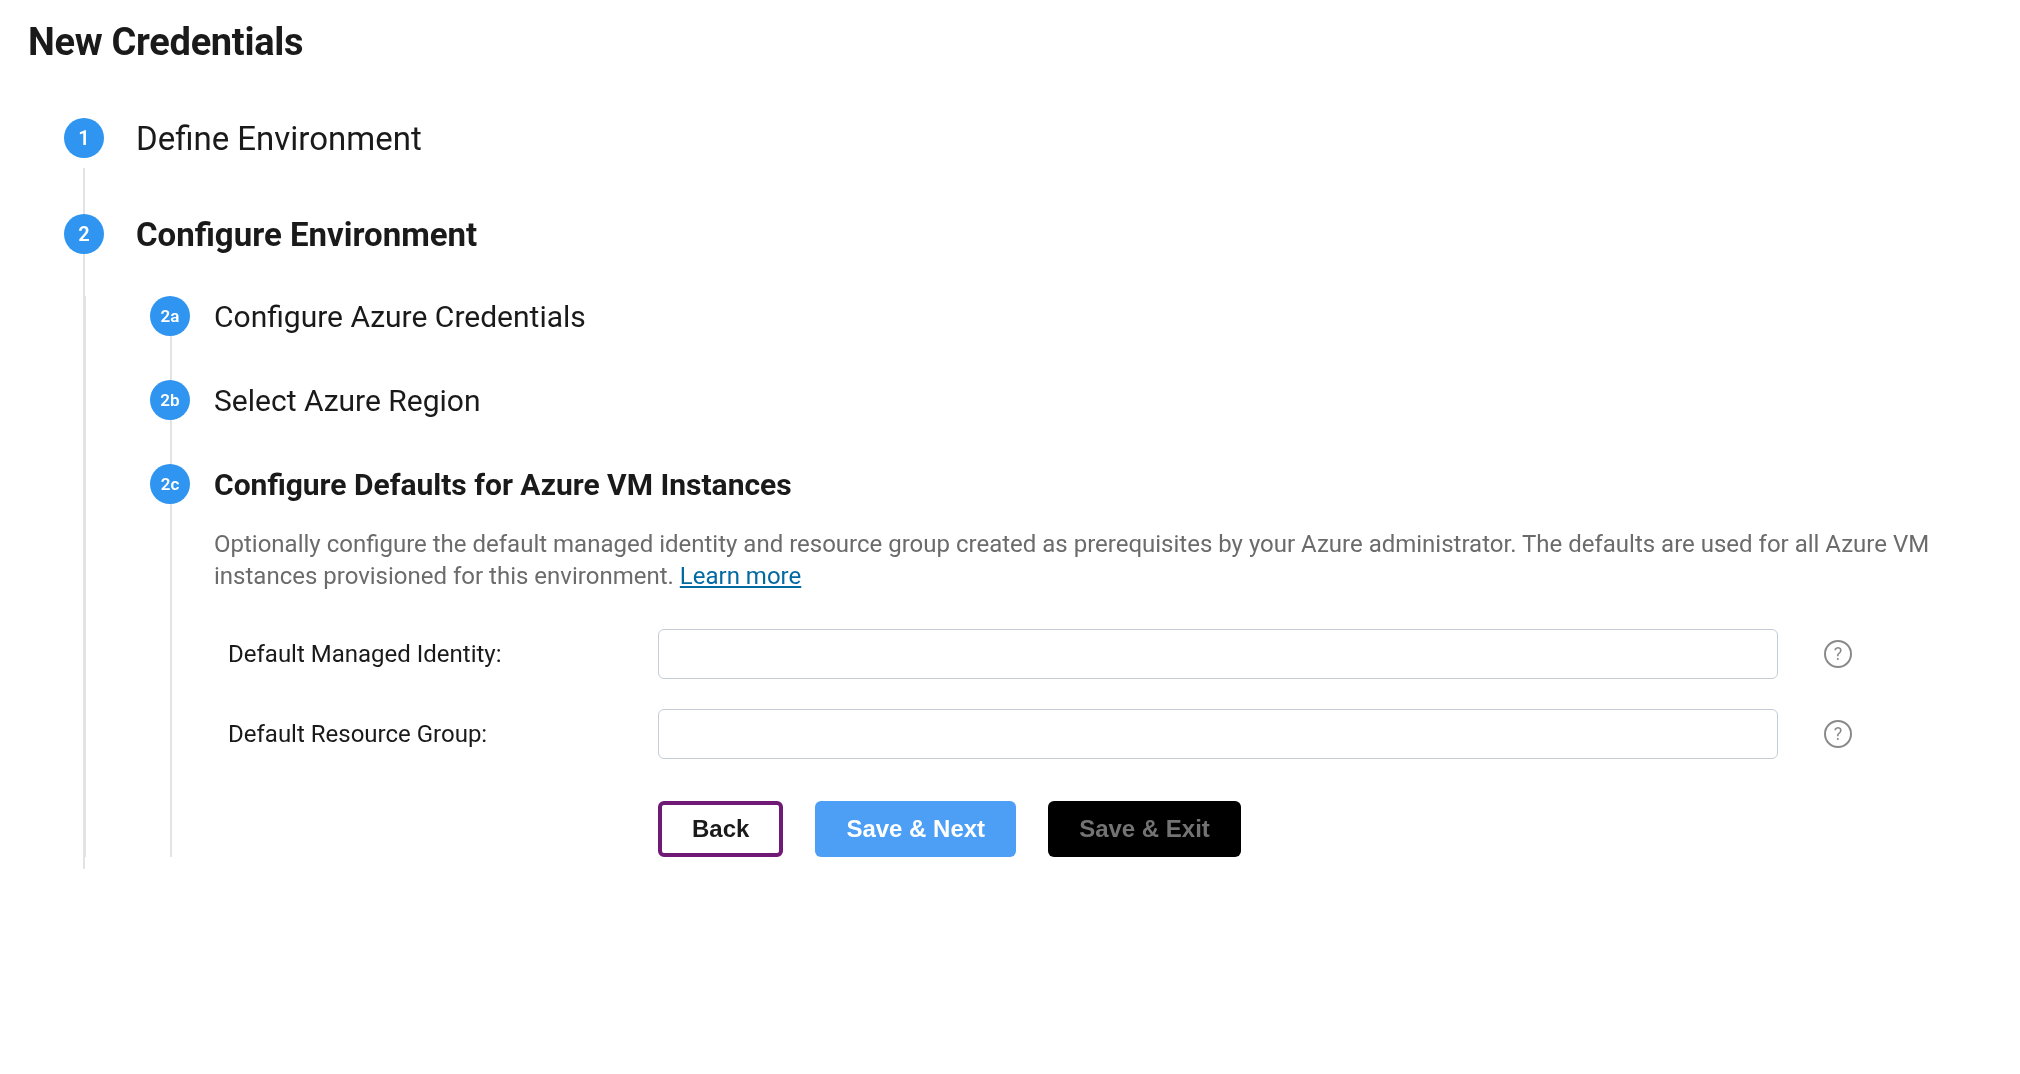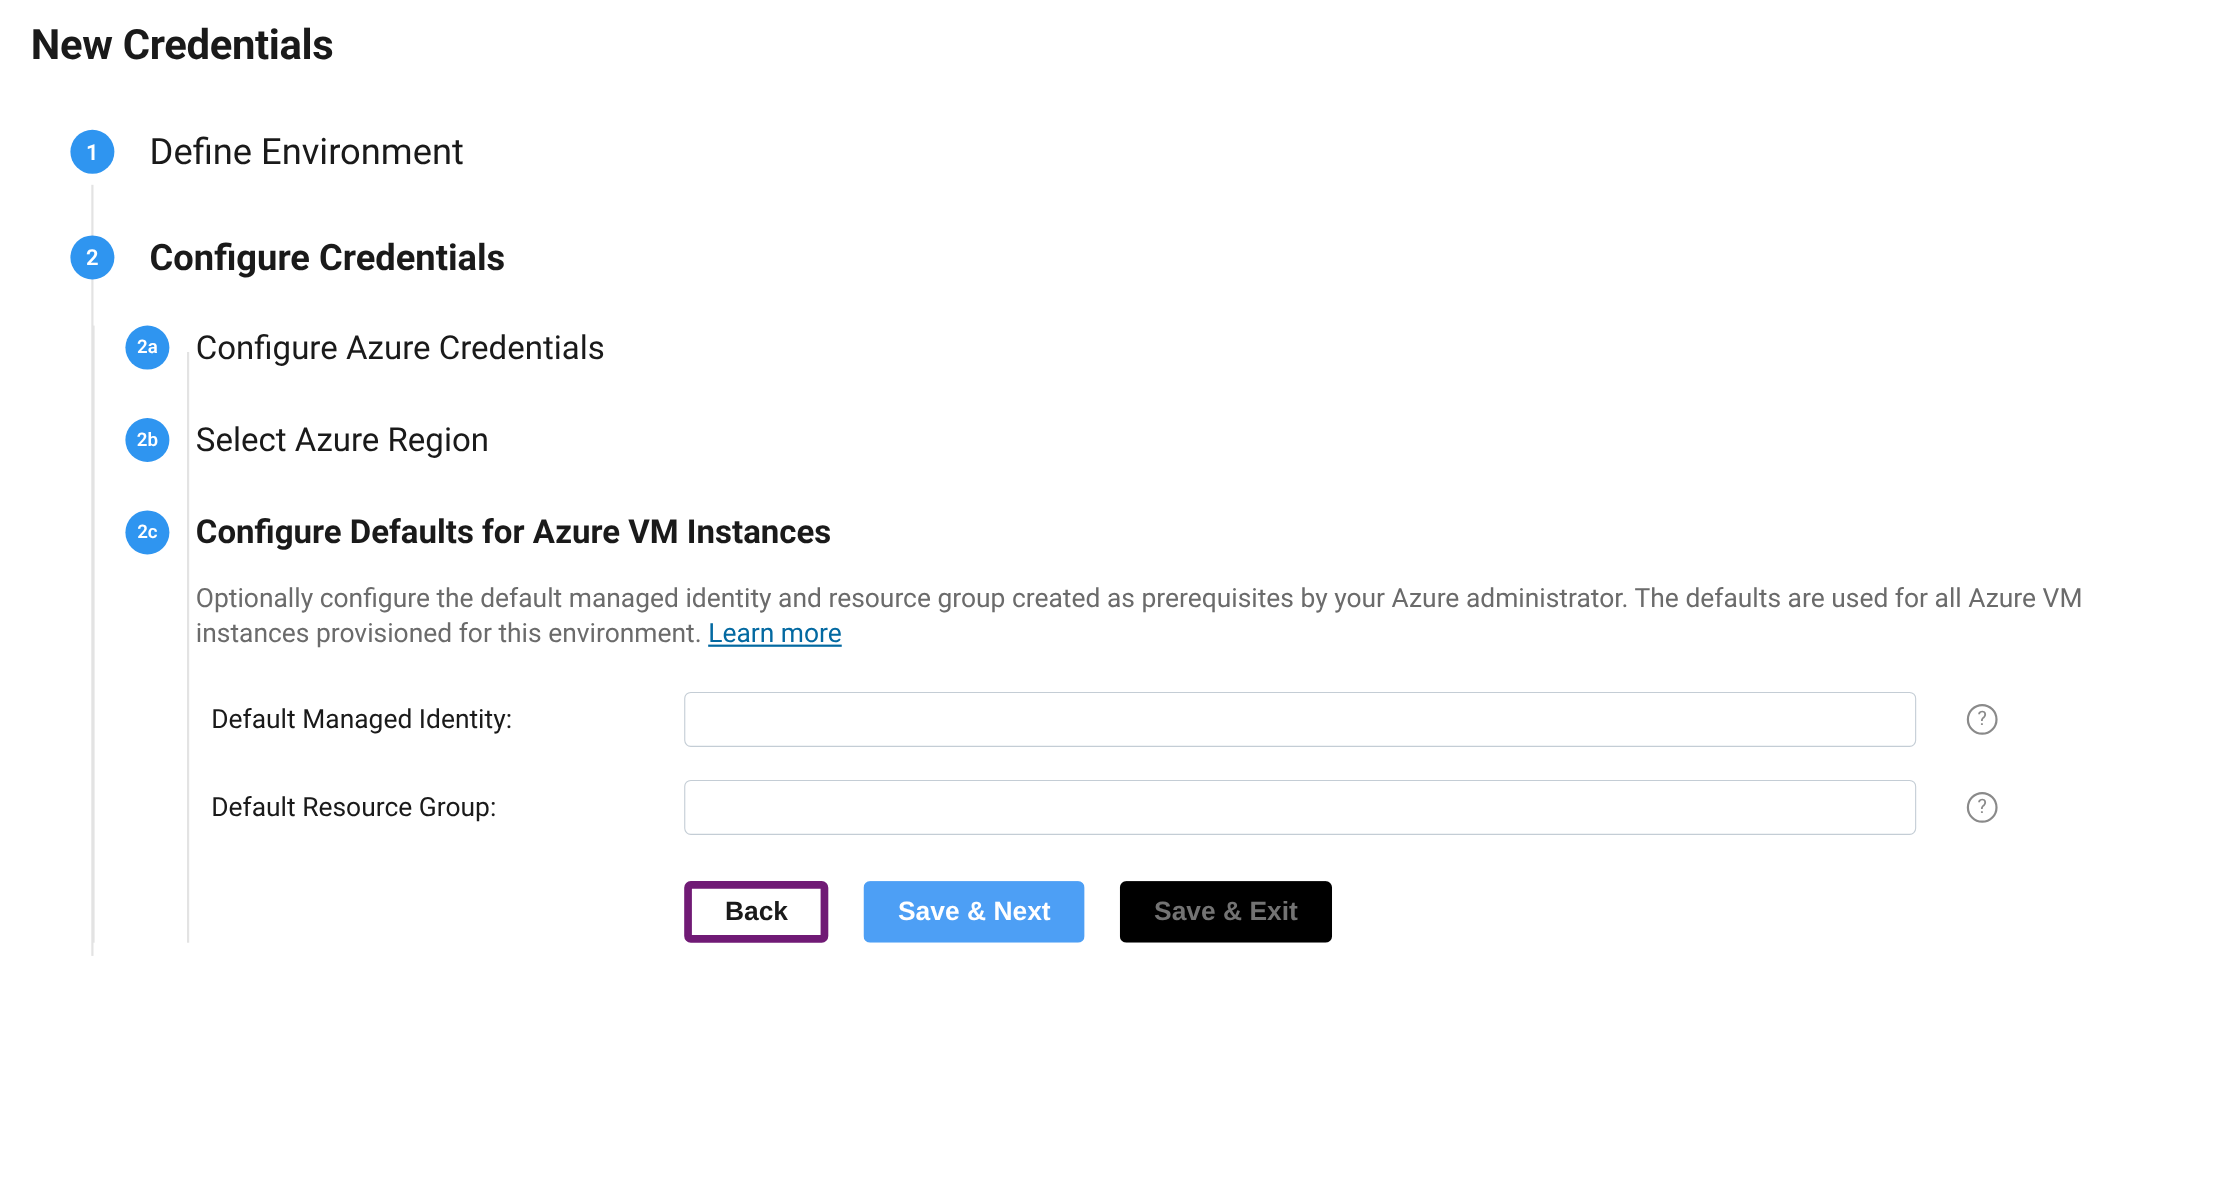--- a/index.html
+++ b/index.html
@@ -49,21 +49,21 @@
     font-size: 33px;
     font-weight: 400;
     color: #1a1a1a;
     text-align: center;
   }
   .step-label.bold { font-weight: 700; }
 
   .sub-steps {
     margin-top: 36px;
     margin-left: 20px; 
-    padding-left: 72px;
+    padding-left: 108px;
     border-left: 2px solid #e3e3e3;
     position: relative;
   }
   .substep-row {
     position: relative;
     left: -44px;
     display: flex;
     align-items: center;
     gap: 24px;
     margin-bottom: 44px;
@@ -147,21 +147,21 @@
     padding: 0 30px;
     border-radius: 6px;
     font-size: 24px;
     font-weight: 700;
     cursor: pointer;
     border: 1px solid transparent;
     display: inline-flex; align-items: center; justify-content: center;
   }
   .btn-secondary {
     background: #fff;
-    border: 7px solid #701a75;
+    border: 4px solid #701a75;
     color: #1a1a1a;
   }
   .btn-primary {
     background: #4d9ff5;
     color: #fff;
   }
   .btn-dark {
     background: #000;
     color: #737373;
   }
@@ -197,21 +197,21 @@
 
   <div class="steps steps-connector">
 
     <div class="step-row">
       <div class="step-badge">1</div>
       <div class="step-label">Define Environment</div>
     </div>
 
     <div class="step-row">
       <div class="step-badge">2</div>
-      <div class="step-label bold">Configure Credentials</div>
+      <div class="step-label bold">Configure Environment</div>
     </div>
 
     <div class="sub-steps">
       <div class="substep-connector"></div>
 
       <div class="substep-row">
         <div class="substep-badge">2a</div>
         <div class="substep-label">Configure Azure Credentials</div>
       </div>
 

